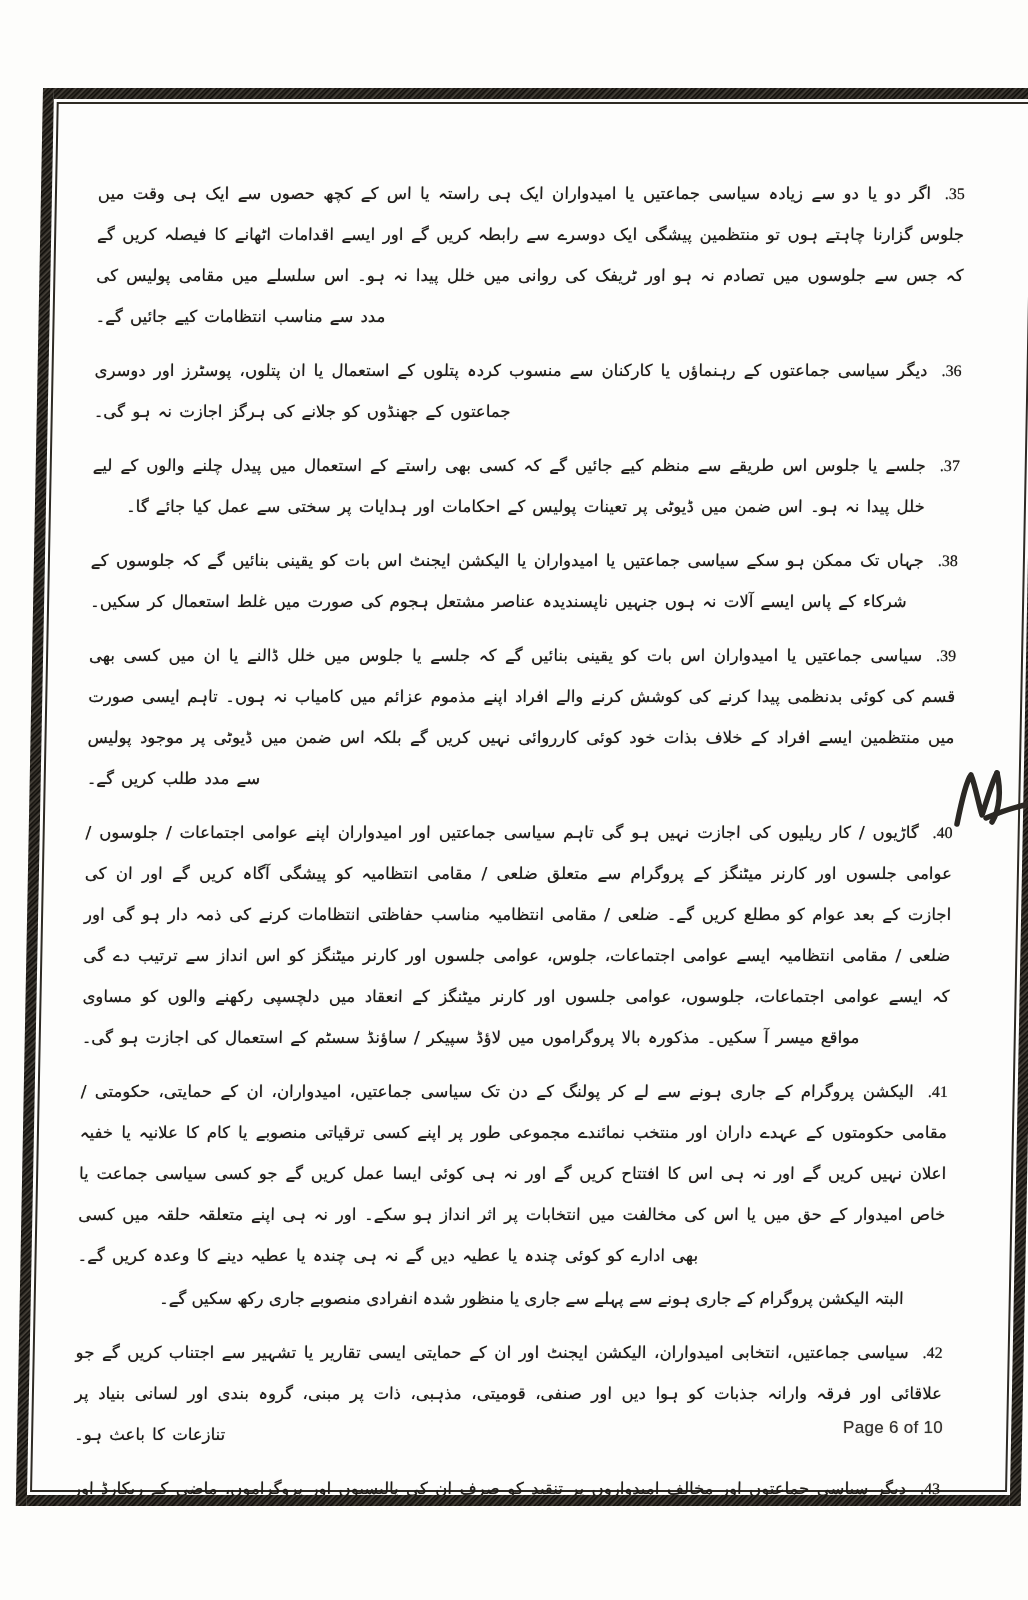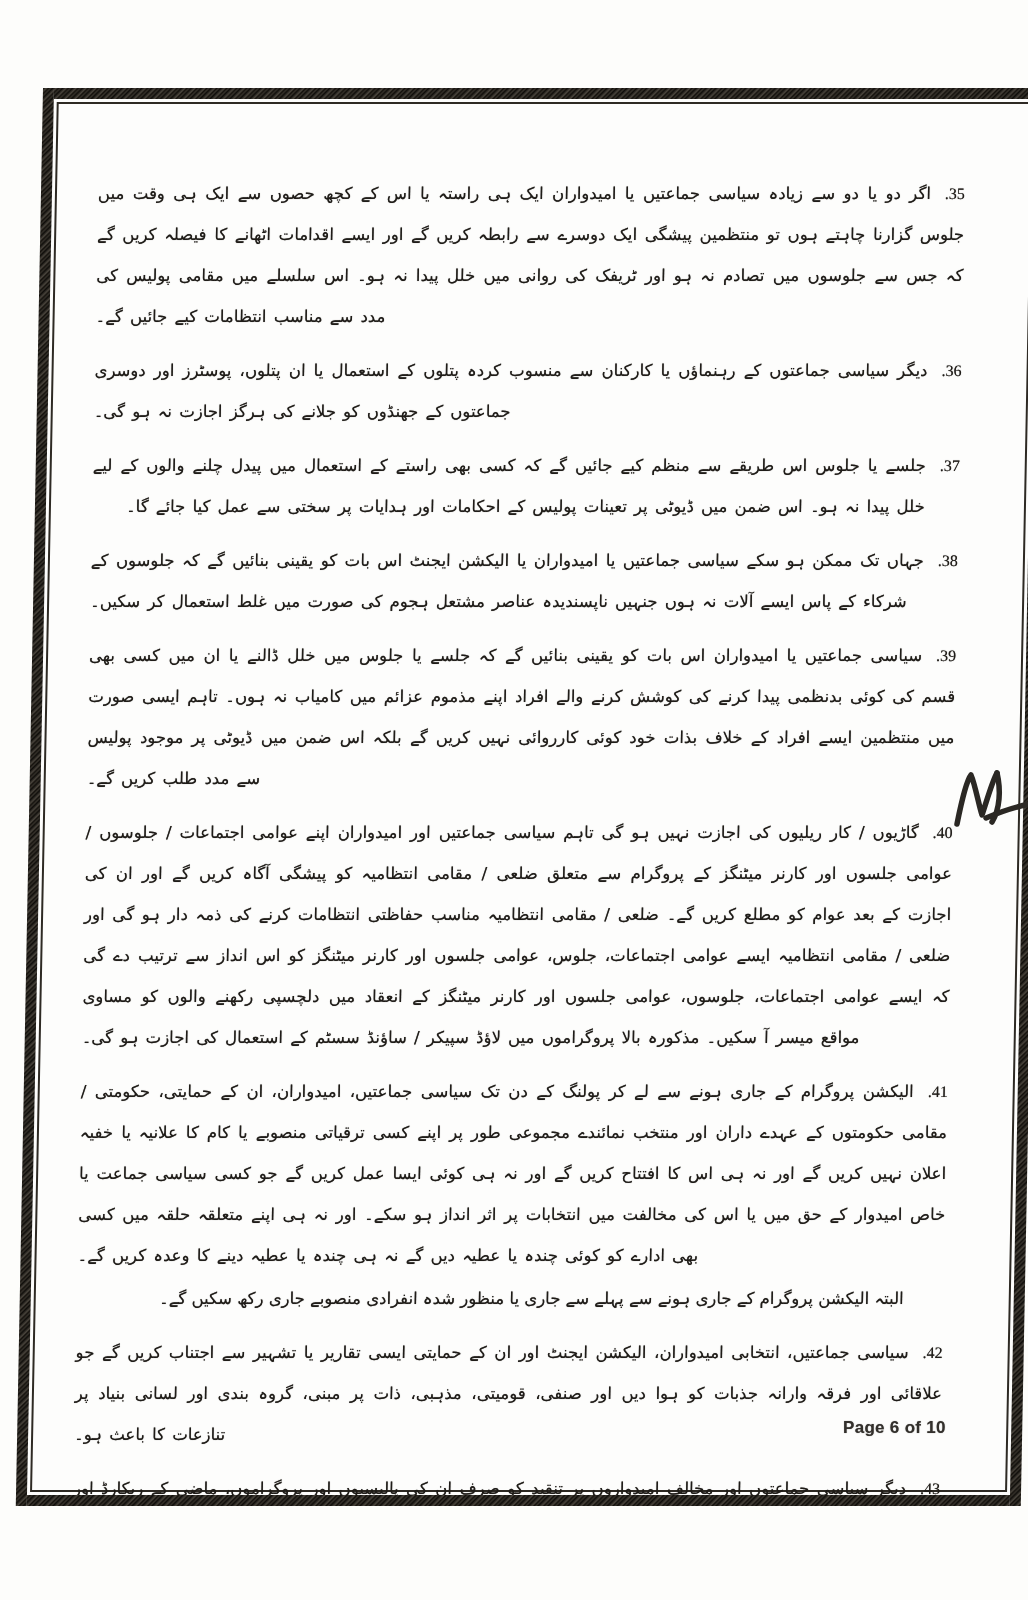--- a/index.html
+++ b/index.html
@@ -80,21 +80,21 @@
     text-align: right;
     color: #1f1c18;
     text-shadow: 0 0 0.7px rgba(32,29,25,0.75);
   }
 
   .page-number {
     position: absolute;
     left: 843px; top: 1418px;
     width: 120px;
     font-family: "Liberation Sans", sans-serif;
-    font-weight: bold;
+    font-weight: normal;
     font-size: 17px;
     color: #33302c;
     text-shadow: 0 0 1px rgba(50,47,43,0.6);
     letter-spacing: 0.3px;
     direction: ltr;
   }
 
   .signature {
     position: absolute;
     left: 950px; top: 762px;

